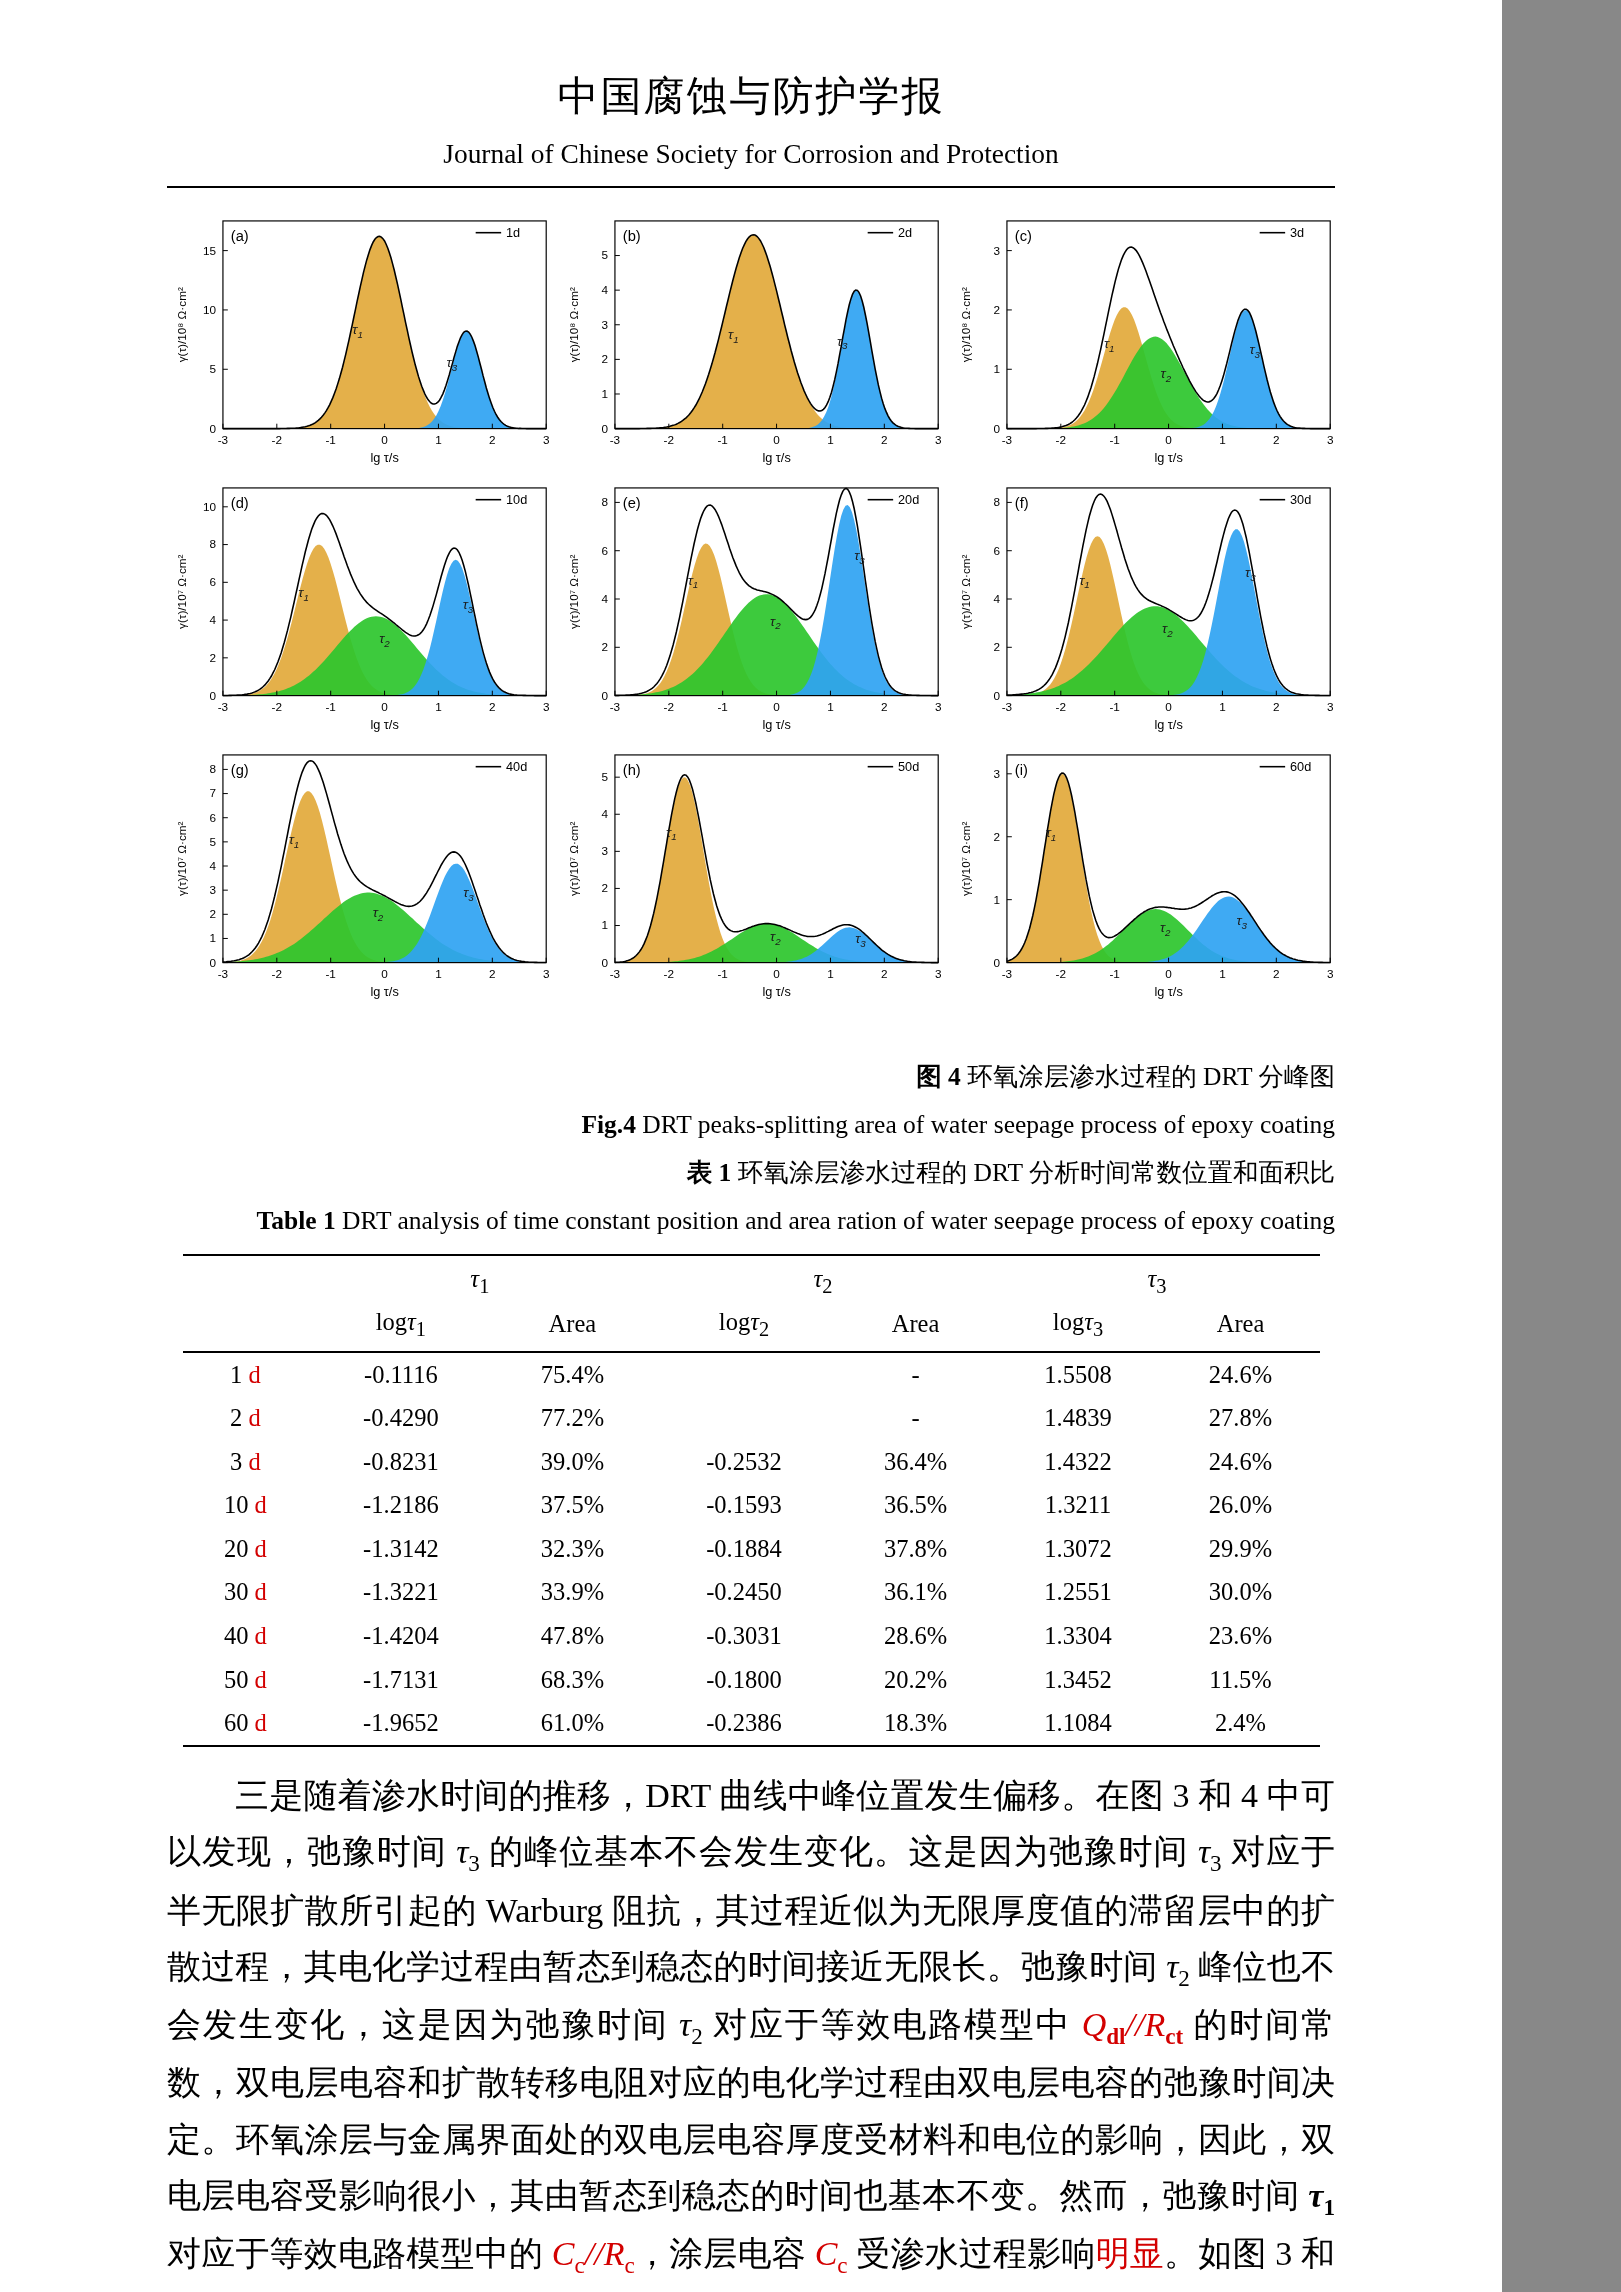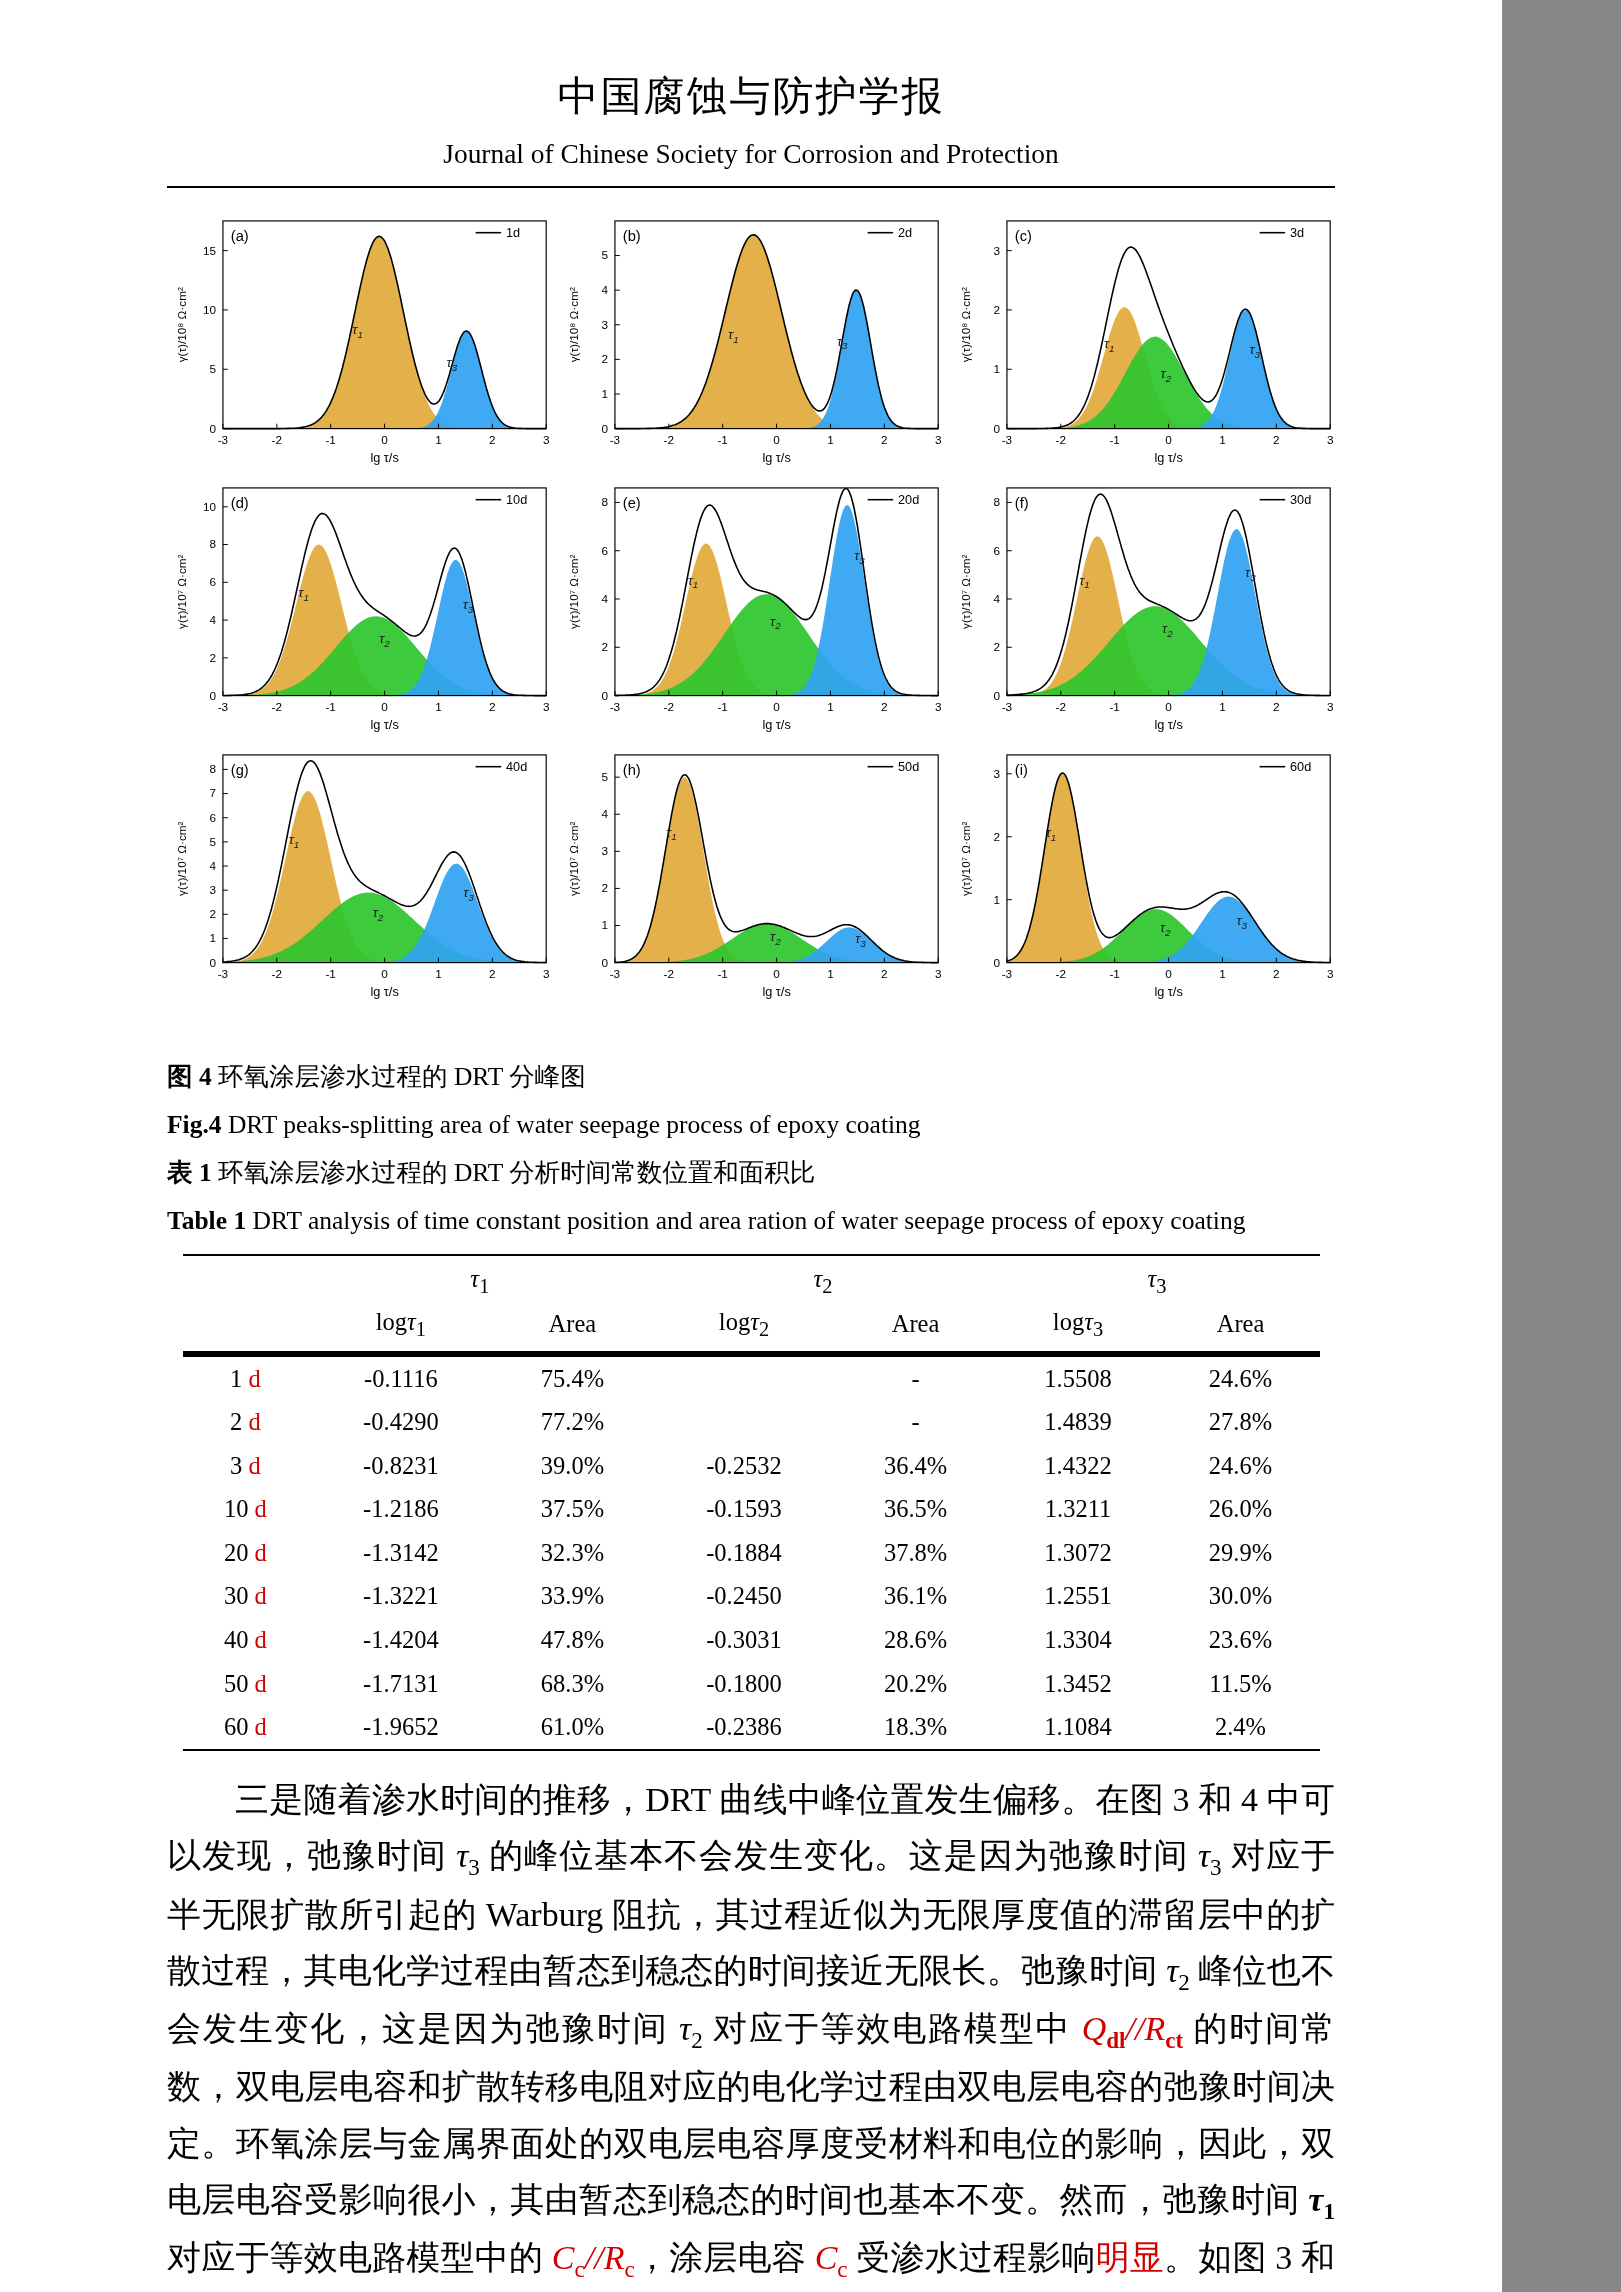--- a/index.html
+++ b/index.html
@@ -4,28 +4,28 @@
 <style>
   html,body{margin:0;padding:0;background:#888;}
   .page{width:1502px;min-height:2293px;box-sizing:border-box;background:#fff;
         padding:69px 167px 39px;font-family:"Liberation Serif",serif;color:#000;position:relative;}
   .j-cn{text-align:center;font-size:41px;letter-spacing:2px;}
   .j-en{text-align:center;font-size:27.4px;margin-top:15px;}
   .head-rule{border:none;border-top:2px solid #000;margin:15.7px 0 0 0;}
   .figure-grid{width:1186px;margin:21.6px auto 0;display:grid;grid-template-columns:repeat(3,392px);
         justify-content:center;row-gap:9.8px;}
   .chart-cell svg{display:block;font-family:"Liberation Sans",sans-serif;}
-  .cap{text-align:left;font-size:25.5px;margin-top:15.7px;}
+  .cap{text-align:right;font-size:25.5px;margin-top:15.7px;}
   .cap b{font-weight:bold;}
   .cap.first{margin-top:59px;}
   .tbl{width:1137px;margin:17.6px auto 0;border-collapse:collapse;border-top:2.9px solid #000;
        border-bottom:2.9px solid #000;font-size:24.5px;}
   .tbl th,.tbl td{font-weight:normal;text-align:center;padding:7.8px 3.9px;}
   .tbl thead tr.group-row th{padding:9.8px 3.9px 2px;}
-  .tbl thead tr.sub-row th{border-bottom:6px solid #000000;padding-bottom:9.8px;}
+  .tbl thead tr.sub-row th{border-bottom:2px solid #000000;padding-bottom:9.8px;}
   .tbl td.day-cell{width:118px;}
   .red{color:#d30000;}
   .body-text{font-size:34px;line-height:1.66;text-align:justify;margin:21px auto 0;text-indent:2em;}
   .body-text sub{font-size:68%;}
   .page-num{text-align:center;font-size:25.5px;margin-top:76px;}
 </style>
 </head>
 <body>
 
 <div class="page">

